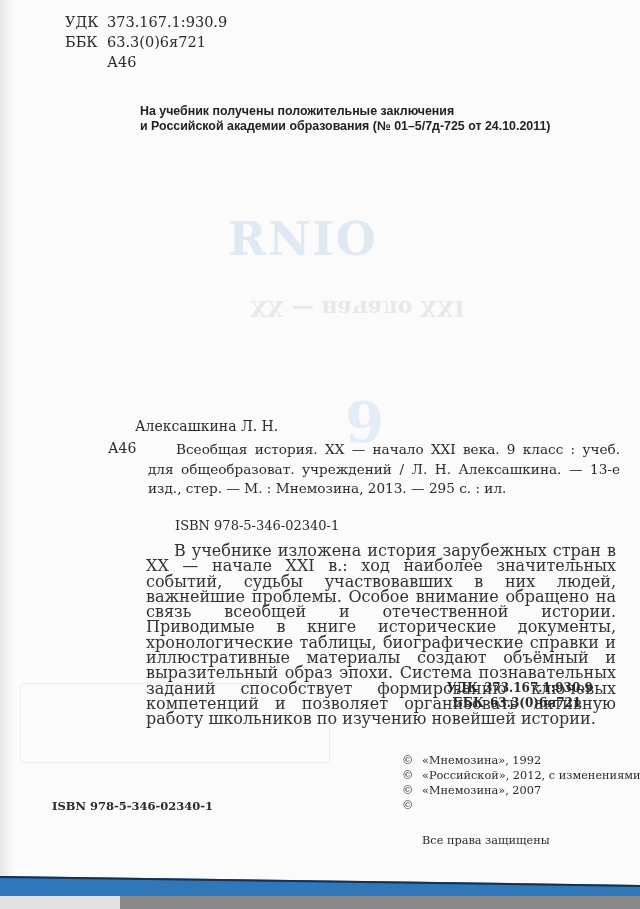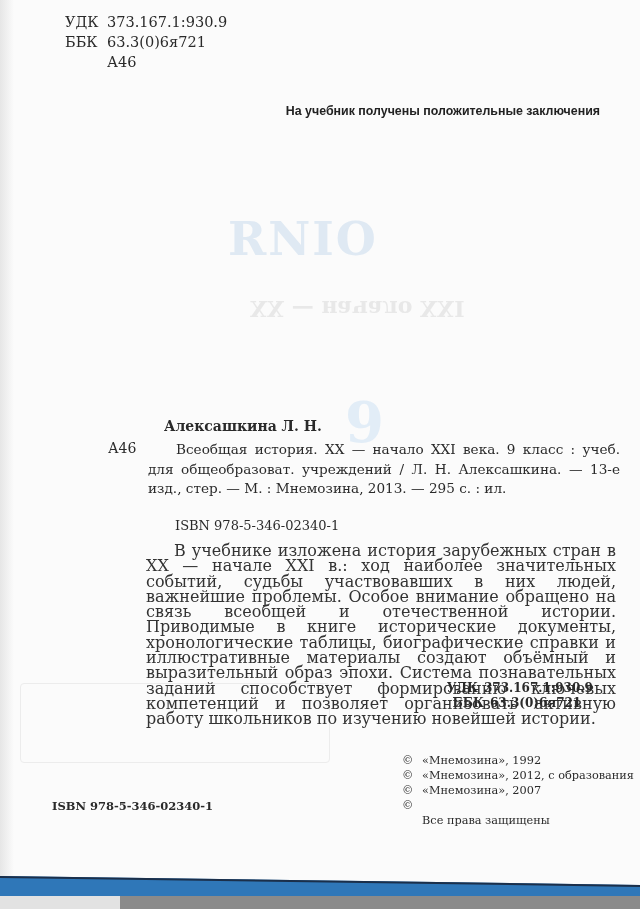--- a/index.html
+++ b/index.html
@@ -25,24 +25,24 @@
   }
 
   .codes { position:absolute; left:65px; top:12px; font-size:14.5px; line-height:20px; }
   .codes .row { display:flex; }
   .codes .k { width:42px; }
   .codes .a46 { padding-left:42px; }
 
   .approval {
     position:absolute; left:140px; top:104px; width:460px;
     font-family:"Liberation Sans", sans-serif; font-weight:bold; font-size:12.4px;
-    line-height:15px; text-align:right; color:#222;
+    line-height:15px; text-align:left; color:#222;
   }
 
-  .author { position:absolute; left:164px; top:418px; font-weight:bold; font-size:14px; }
+  .author { position:absolute; left:135px; top:418px; font-weight:normal; font-size:14px; }
   .a46-side { position:absolute; left:108px; top:440px; font-size:14px; }
   .biblio {
     position:absolute; left:148px; top:440px; width:472px;
     font-size:13.6px; line-height:19.5px; text-align:justify;
   }
   .biblio .first { text-indent:28px; display:block; }
   .isbn-main { position:absolute; left:175px; top:518px; font-size:13px; }
 
   .annotation {
     position:absolute; left:146px; top:543px; width:470px;
@@ -51,21 +51,21 @@
   .annotation p { margin:0; text-indent:28px; }
 
   .codes-right { position:absolute; left:440px; top:681px; font-weight:bold; font-size:12px; line-height:15px; }
   .codes-right .row { display:flex; }
   .codes-right .k { width:38px; text-align:right; padding-right:6px; }
   .codes-right .r2 { padding-left:6px; }
 
   .copyrights { position:absolute; left:402px; top:753px; font-size:11.3px; line-height:15px; }
   .copyrights .row { display:flex; white-space:nowrap; }
   .copyrights .sym { width:20px; }
-  .copyrights .rights { padding-left:20px; }
+  .copyrights .rights { padding-left:20px;margin-top:20px; }
 
   .isbn-bottom { position:absolute; left:52px; top:799px; font-weight:bold; font-size:11.5px; }
 
   .cover-edge {
     position:absolute; left:0; top:876px; width:660px; height:22px;
     background:#2f77b8; border-top:2px solid #1b2f4a;
     transform:rotate(0.8deg); transform-origin:left top;
   }
   .bottom-strip { position:absolute; left:0; top:896px; width:640px; height:13px; background:#8a8a8a; }
   .bottom-strip::before { content:""; position:absolute; left:0; top:0; width:120px; height:13px; background:#e2e2e2; }
@@ -87,20 +87,21 @@
   </div>
   <div class="row">
     <span class="k">ББК</span>
     <span>63.3(0)6я721</span>
   </div>
   <div class="a46">А46</div>
 </div>
 
 <div class="approval">
   <div>На учебник получены положительные заключения</div>
+  <div>и Российской академии образования (№ 01–5/7д-725 от 24.10.2011)</div>
 </div>
 
 <div class="author">Алексашкина Л. Н.</div>
 <div class="a46-side">А46</div>
 <div class="biblio">
   <span class="first">Всеобщая история. XX — начало XXI века. 9 класс : учеб. для общеобразоват. учреждений / Л. Н. Алексашкина. — 13-е изд., стер. — М. : Мнемозина, 2013. — 295 с. : ил.</span>
 </div>
 <div class="isbn-main">ISBN 978-5-346-02340-1</div>
 
 <div class="annotation">
@@ -118,21 +119,21 @@
   </div>
 </div>
 
 <div class="copyrights">
   <div class="row">
     <span class="sym">©</span>
     <span>«Мнемозина», 1992</span>
   </div>
   <div class="row">
     <span class="sym">©</span>
-    <span>«Мнемозина», 2012, с образования</span>
+    <span>«Российской», 2012, с изменениями</span>
   </div>
   <div class="row">
     <span class="sym">©</span>
     <span>«Мнемозина», 2007</span>
   </div>
   <div class="row">
     <span class="sym">©</span>
   </div>
   <div class="rights">Все права защищены</div>
 </div>

